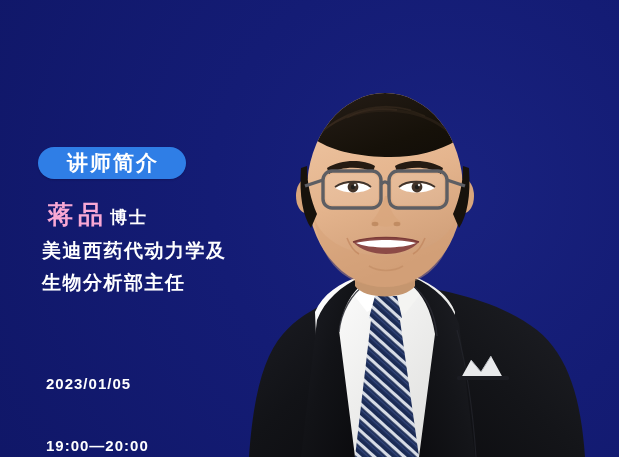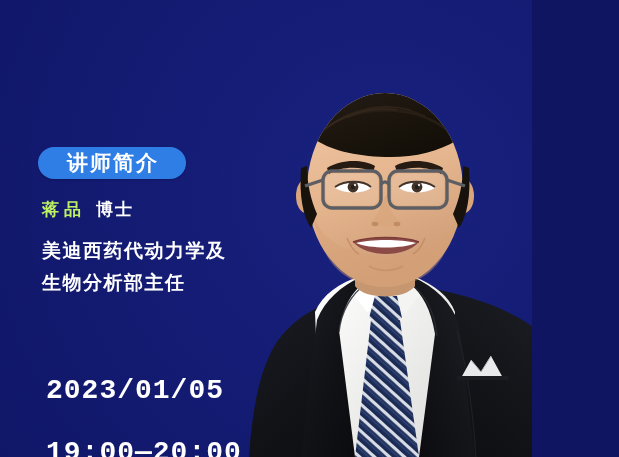--- a/index.html
+++ b/index.html
@@ -2,25 +2,25 @@
 <html><head>
 <meta charset="utf-8">
 <style>
   html, body {
     margin: 0;
     padding: 0;
     background: #0f1560;
   }
   #poster {
     position: relative;
-    width: 532px;
+    width: 619px;
     height: 457px;
     overflow: hidden;
     background: #131b73;
-    font-family: Liberation Mono, monospace;
+    font-family: Liberation Sans, sans-serif;
     text-align: right;
     -webkit-font-smoothing: antialiased;
   }
 
   
   .bg {
     position: absolute;
     inset: 0;
     background: radial-gradient(circle at 72% 42%, #19227f 0%, #141c75 45%, #101768 100%);
   }
@@ -64,50 +64,51 @@
 
   .name-row {
     position: absolute;
     left: 42px;
     top: 198px;
     display: flex;
     align-items: baseline;
     white-space: nowrap;
   }
   .name-main {
-    color: #bef264;
+    color: #f9a8d4;
+    font-size: 25px;
+    font-weight: bold;
+    letter-spacing: 5px;
+    margin-left: 6px;
+  }
+  .name-title {
+    color: #ffffff;
     font-size: 17px;
     font-weight: bold;
-    letter-spacing: 5px;
-  }
-  .name-title {
-    color: #ffffff;
-    font-size: 17px;
-    font-weight: bold;
     letter-spacing: 2px;
-    margin-left: 10px;
+    margin-left: 2px;
   }
 
   .affil-line {
     position: absolute;
     left: 42px;
     color: #ffffff;
     font-size: 19px;
     font-weight: bold;
     letter-spacing: 1.5px;
     white-space: nowrap;
   }
   .affil-1 { top: 238px; }
   .affil-2 { top: 270px; }
 
   .date-line {
     position: absolute;
     left: 46px;
     color: #ffffff;
-    font-size: 28px;
+    font-size: 15px;
     font-weight: bold;
     letter-spacing: 1px;
     white-space: nowrap;
   }
   .date-1 { top: 375px; }
   .date-2 { top: 405px; margin-top: 32px; }
 </style>
 </head>
 <body>
 

